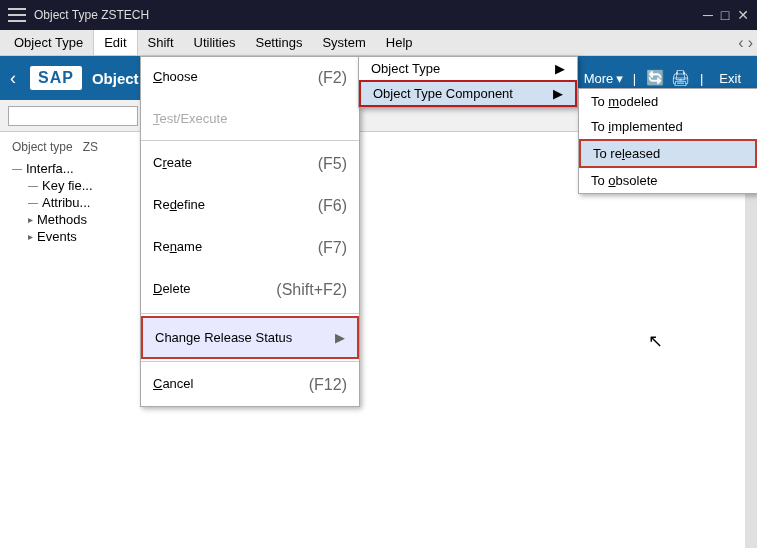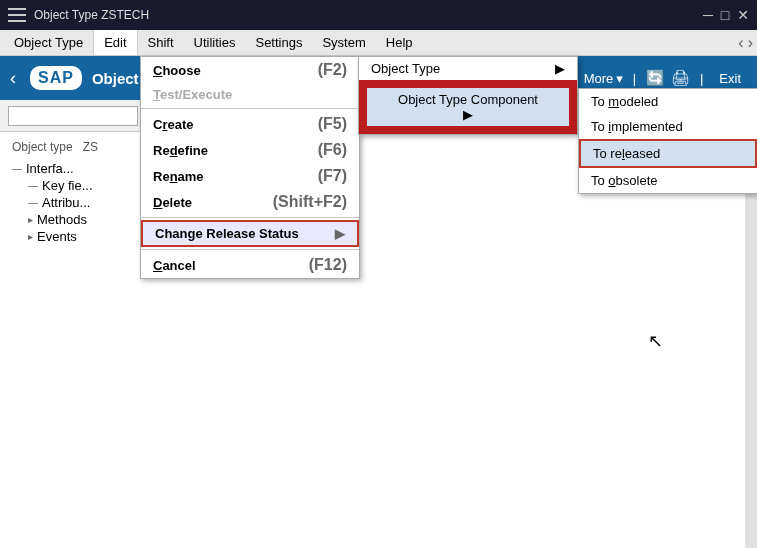--- a/index.html
+++ b/index.html
@@ -91,21 +91,21 @@
       align-items: center;
       padding: 0 10px;
       gap: 10px;
     }
     .sap-logo {
       background: #fff;
       color: #1464a0;
       font-weight: bold;
       font-size: 16px;
       padding: 3px 8px;
-      border-radius: 10px;
+      border-radius: 2px;
       letter-spacing: 1px;
     }
     .sap-back-btn {
       color: #fff;
       font-size: 18px;
       cursor: pointer;
       margin-right: 4px;
     }
     .sap-title {
       color: #fff;
@@ -245,28 +245,27 @@
       top: 56px;
       left: 140px;
       background: #fff;
       border: 1px solid #aaa;
       box-shadow: 2px 2px 5px rgba(0,0,0,0.3);
       width: 220px;
       z-index: 100;
       pointer-events: all;
     }
     .dropdown-item {
-      padding: 4px 12px;
+      padding: 12px 12px;
       cursor: pointer;
       display: flex;
       justify-content: space-between;
-      align-items: center;
+      align-items: flex-start;
       font-size: 13px;
       color: #000;
-      font-weight: bold;
     }
     .dropdown-item.disabled {
       color: #aaa;
       cursor: default;
     }
     .dropdown-item.highlighted {
       background: #fff;
       border: 2px solid #c0392b;
       gap: 8px;
     }
@@ -489,21 +488,21 @@
       <span><u>C</u>ancel</span>
       <span class="shortcut">(F12)</span>
     </div>
   </div>
 
   <div class="crs-submenu">
     <div class="crs-item">
       <span>Object Type</span>
       <span>▶</span>
     </div>
-    <div class="crs-item highlighted" style="border:8px solid #b91c1c; background:#d0e0f0;flex-direction:column;">
+    <div class="crs-item highlighted" style="border:2px solid #b91c1c; background:#d0e0f0;">
       <span>Object Type Component</span>
       <span>▶</span>
     </div>
   </div>
 
   <div class="otc-submenu">
     <div class="otc-item">
       <span>To <u>m</u>odeled</span>
     </div>
     <div class="otc-item">

